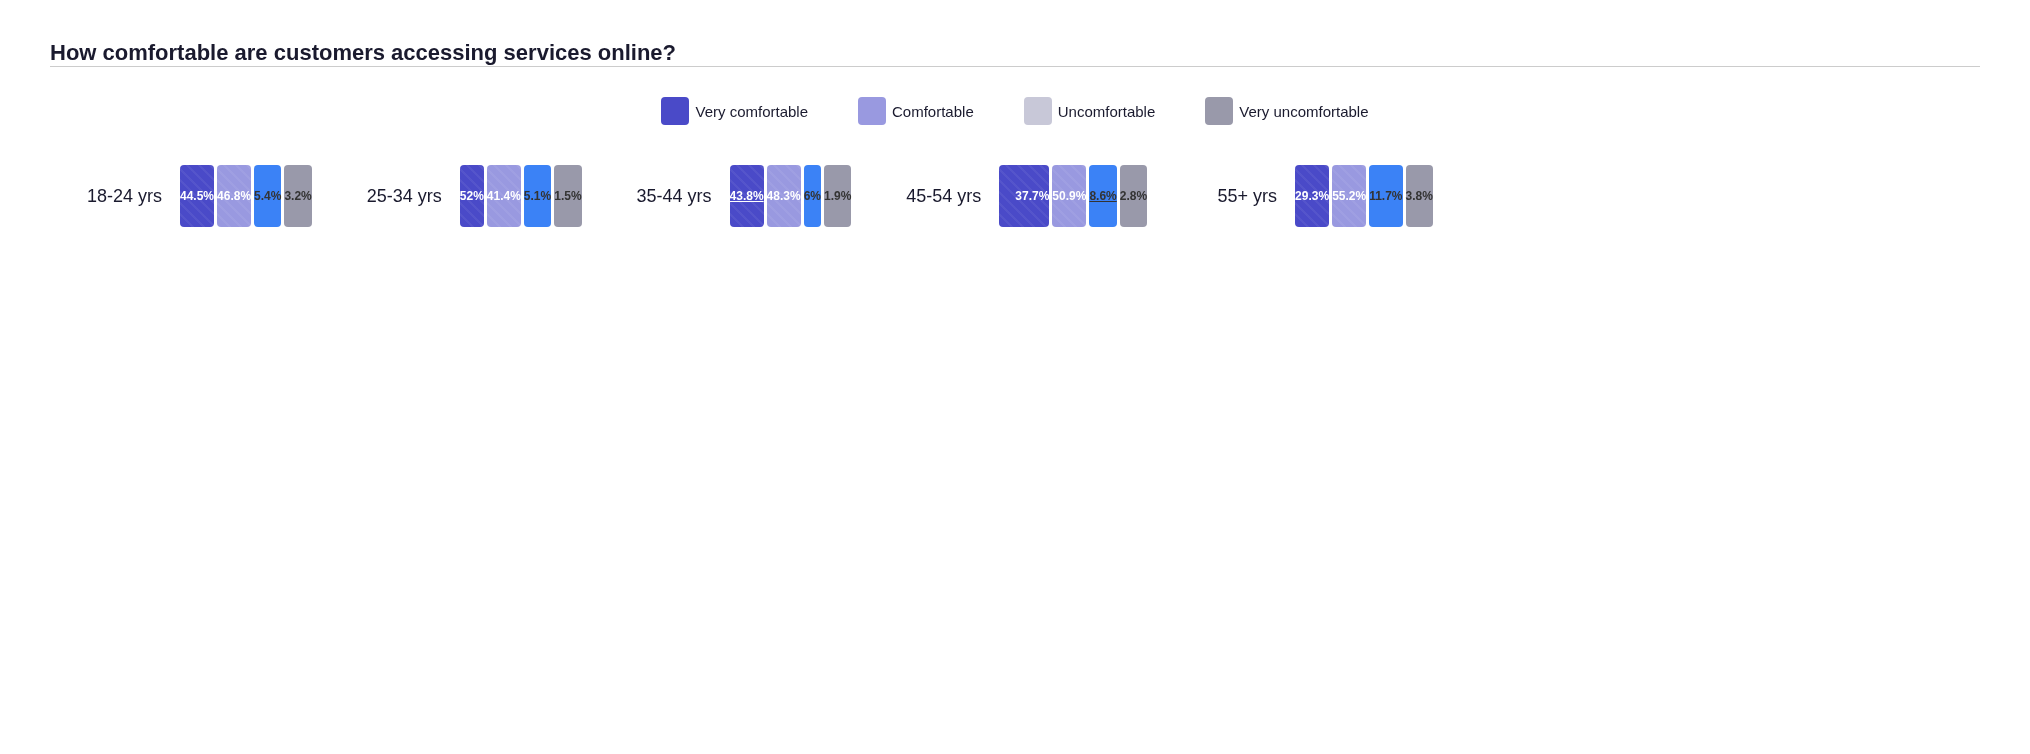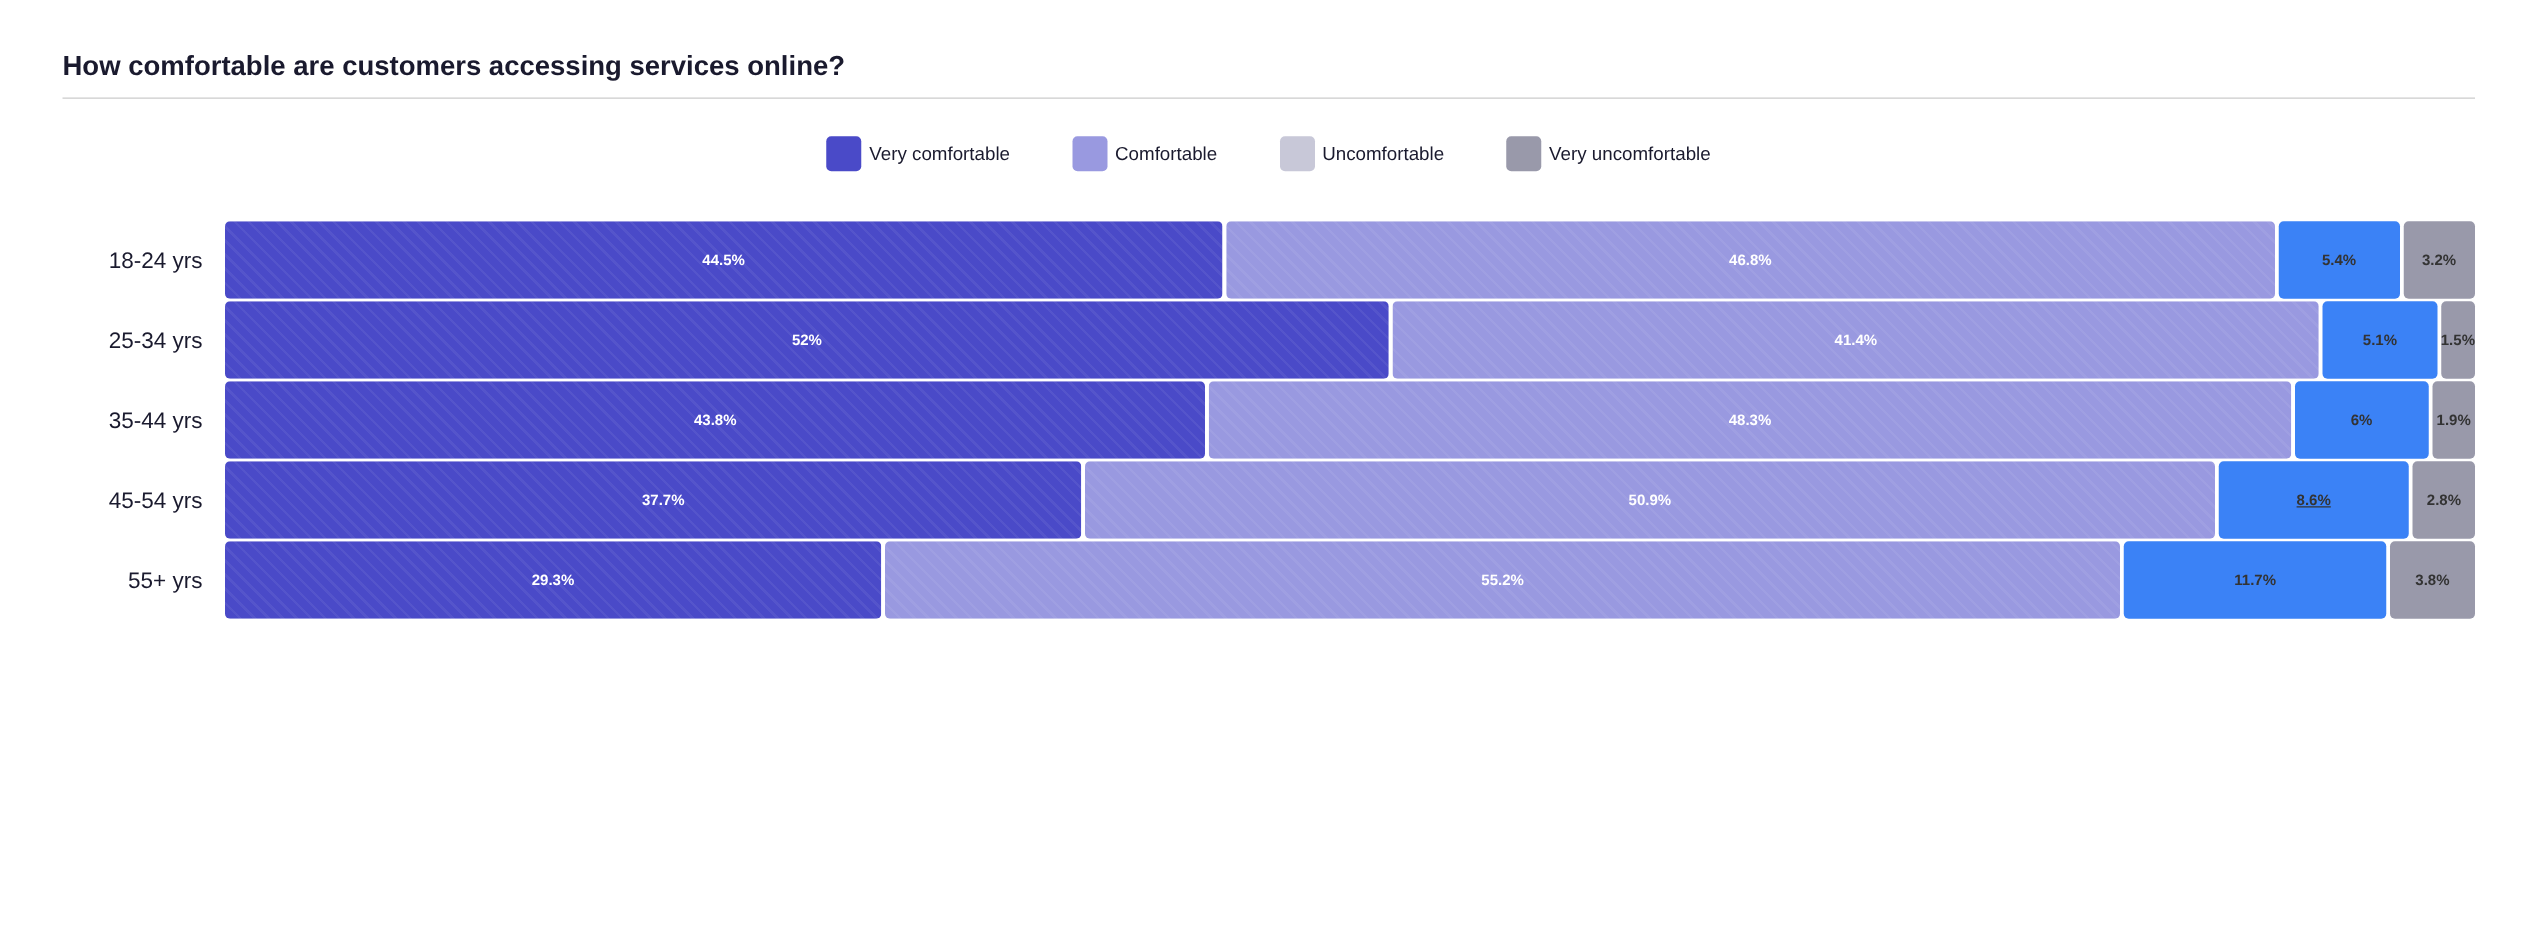--- a/index.html
+++ b/index.html
@@ -8,21 +8,20 @@
       font-family: -apple-system, BlinkMacSystemFont, 'Segoe UI', Arial, sans-serif;
       color: #1a1a2e;
       padding: 40px 50px;
       width: 2030px;
       min-height: 754px;
     }
     .chart-title {
       font-size: 22px;
       font-weight: 700;
       color: #1a1a2e;
-      margin-bottom: 12px;
     }
     .divider {
       border: none;
       border-top: 1.5px solid #cccccc;
       margin-bottom: 30px;
     }
     .legend {
       display: flex;
       justify-content: center;
       gap: 50px;
@@ -38,22 +37,22 @@
       color: #1a1a2e;
     }
     .legend-swatch {
       width: 28px;
       height: 28px;
       border-radius: 4px;
       flex-shrink: 0;
     }
     .chart-area {
       display: flex;
-      flex-direction: column;
-      gap: 2px;
+      flex-direction: row;
+      gap: 18px;
     }
     .chart-row {
       display: flex;
       align-items: center;
       gap: 0;
     }
     .row-label {
       width: 130px;
       font-size: 18px;
       color: #1a1a2e;
@@ -147,21 +146,21 @@
       <div class="bars-container">
         <div class="bar bar-very-comfortable" style="flex: 0.52 1 0%; color: rgb(255, 255, 255);">52%</div>
         <div class="bar bar-comfortable" style="flex: 0.414 1 0%; color: rgb(255, 255, 255);">41.4%</div>
         <div class="bar bar-uncomfortable" style="flex: 0.051 1 0%; color: rgb(51, 51, 51);">5.1%</div>
         <div class="bar bar-very-uncomfortable" style="flex: 0.015 1 0%; color: rgb(51, 51, 51);">1.5%</div>
       </div>
     </div>
     <div class="chart-row">
       <div class="row-label">35-44 yrs</div>
       <div class="bars-container">
-        <div class="bar bar-very-comfortable" style="flex: 0.438 1 0%; color: rgb(255, 255, 255);">43.8%</div>
+        <div class="bar bar-very-comfortable" style="flex: 0.438 1 0%; color: rgb(255, 255, 255); text-decoration: underline;">43.8%</div>
         <div class="bar bar-comfortable" style="flex: 0.483 1 0%; color: rgb(255, 255, 255);">48.3%</div>
         <div class="bar bar-uncomfortable" style="flex: 0.06 1 0%; color: rgb(51, 51, 51);">6%</div>
         <div class="bar bar-very-uncomfortable" style="flex: 0.019 1 0%; color: rgb(51, 51, 51);">1.9%</div>
       </div>
     </div>
     <div class="chart-row">
       <div class="row-label">45-54 yrs</div>
       <div class="bars-container">
         <div class="bar bar-very-comfortable" style="flex: 0.377 1 0%; color: rgb(255, 255, 255); padding-left: 16px;">37.7%</div>
         <div class="bar bar-comfortable" style="flex: 0.509 1 0%; color: rgb(255, 255, 255);">50.9%</div>

